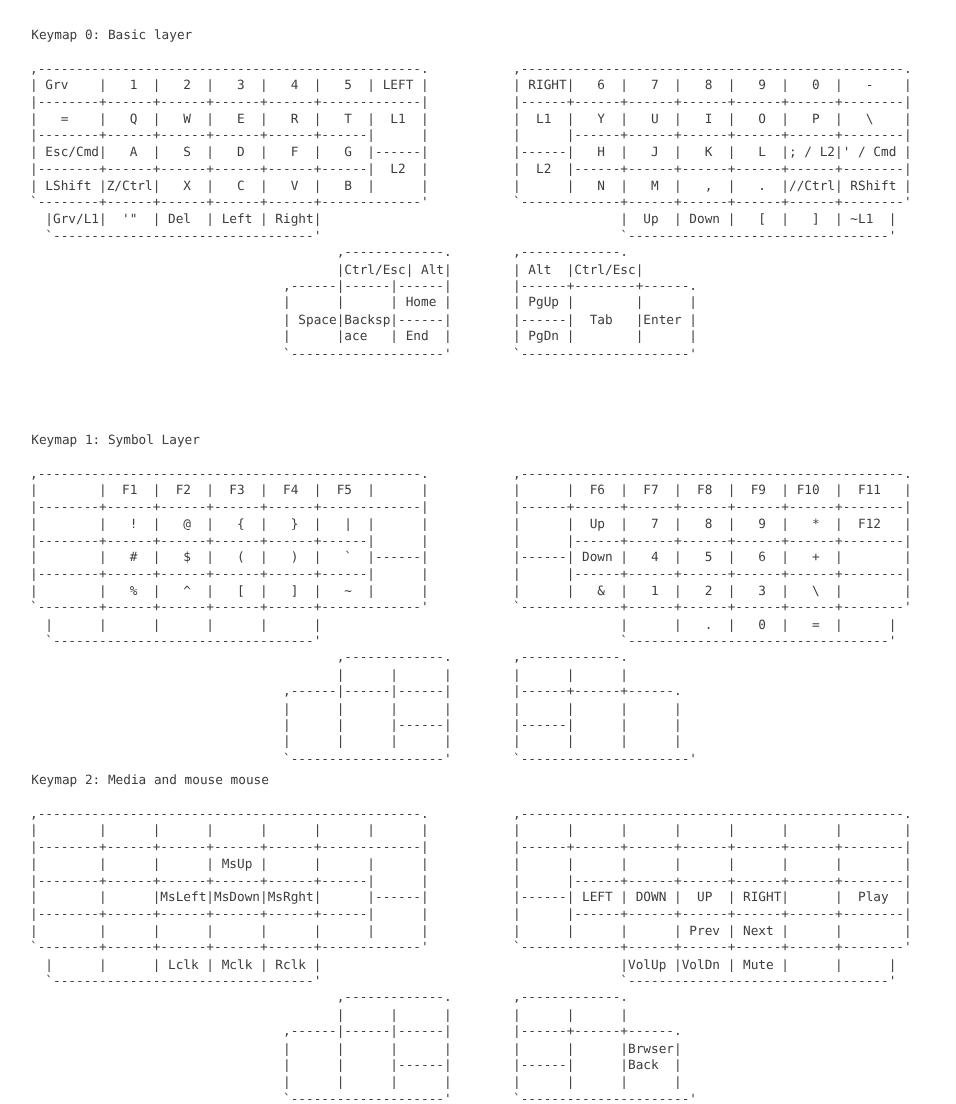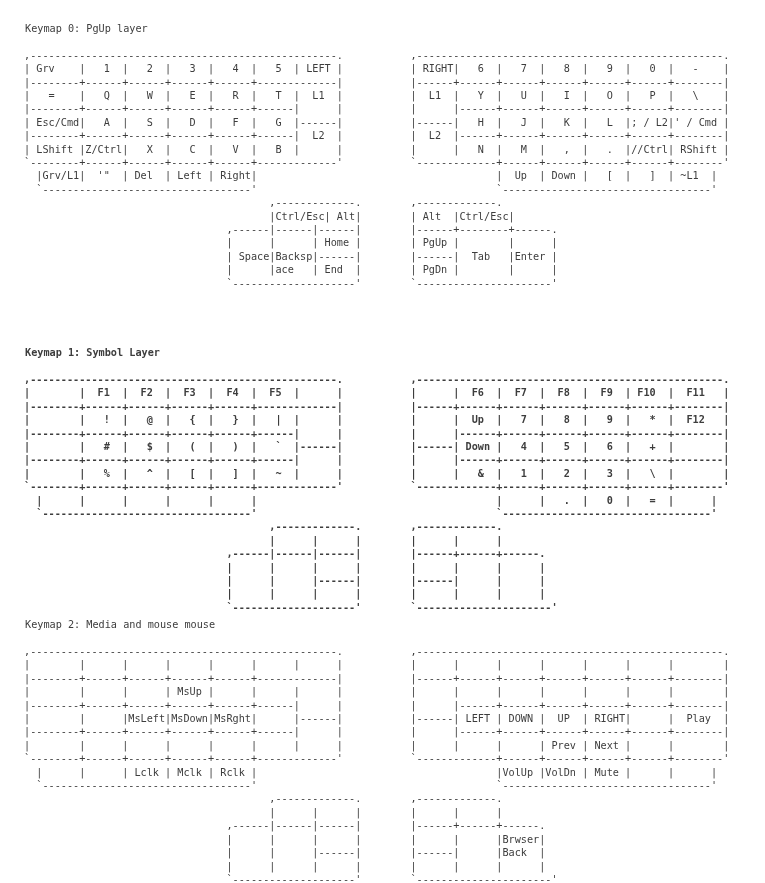--- a/index.html
+++ b/index.html
@@ -9,42 +9,42 @@
   }
   body {
     width: 765px;
     min-height: 883px;
     box-sizing: border-box;
     padding: 22px 10px 10px 24px;
     font-family: "DejaVu Sans Mono", "Liberation Mono", monospace;
   }
   .km-section { display: block; }
   .km-section.s0 { margin-bottom: 56px; }
-  .km-section.s1 { margin-bottom: 4px; font-weight: bold; }
+  .km-section.s1 { margin-bottom: 4px; }
   .km-title {
     font-family: "DejaVu Sans Mono", "Liberation Mono", monospace;
     font-size: 10.2px;
     line-height: 13.4px;
     white-space: pre;
     margin: 0 0 13.4px 1px;
   }
   .km-art {
     font-family: "DejaVu Sans Mono", "Liberation Mono", monospace;
     font-size: 10.2px;
     line-height: 13.4px;
     white-space: pre;
     margin: 0;
     letter-spacing: 0;
   }
 </style>
 </head>
 <body style="background: rgb(255, 255, 255); color: rgb(61, 61, 61);">
 
 <section class="km-section s0">
-  <div class="km-title">Keymap 0: PgUp layer</div>
+  <div class="km-title">Keymap 0: Basic layer</div>
   <pre class="km-art">,--------------------------------------------------.           ,--------------------------------------------------.
 | Grv    |   1  |   2  |   3  |   4  |   5  | LEFT |           | RIGHT|   6  |   7  |   8  |   9  |   0  |   -    |
 |--------+------+------+------+------+-------------|           |------+------+------+------+------+------+--------|
 |   =    |   Q  |   W  |   E  |   R  |   T  |  L1  |           |  L1  |   Y  |   U  |   I  |   O  |   P  |   \    |
 |--------+------+------+------+------+------|      |           |      |------+------+------+------+------+--------|
 | Esc/Cmd|   A  |   S  |   D  |   F  |   G  |------|           |------|   H  |   J  |   K  |   L  |; / L2|' / Cmd |
 |--------+------+------+------+------+------|  L2  |           |  L2  |------+------+------+------+------+--------|
 | LShift |Z/Ctrl|   X  |   C  |   V  |   B  |      |           |      |   N  |   M  |   ,  |   .  |//Ctrl| RShift |
 `--------+------+------+------+------+-------------'           `-------------+------+------+------+------+--------'
   |Grv/L1|  '"  | Del  | Left | Right|                                       |  Up  | Down |   [  |   ]  | ~L1  |

